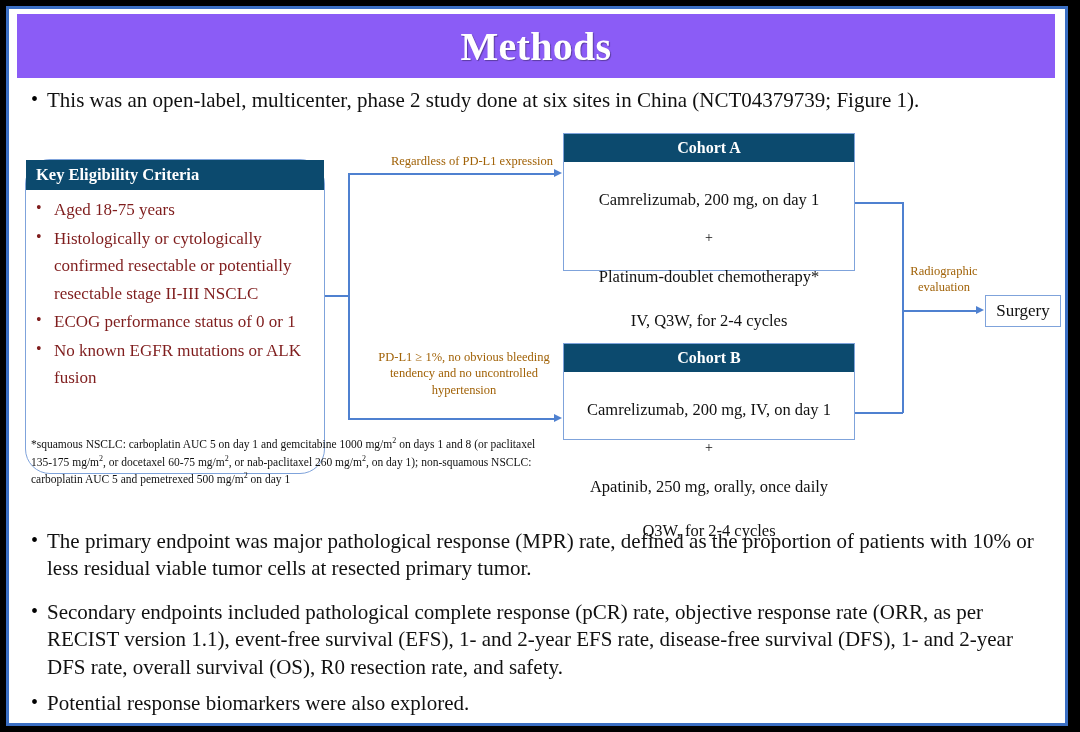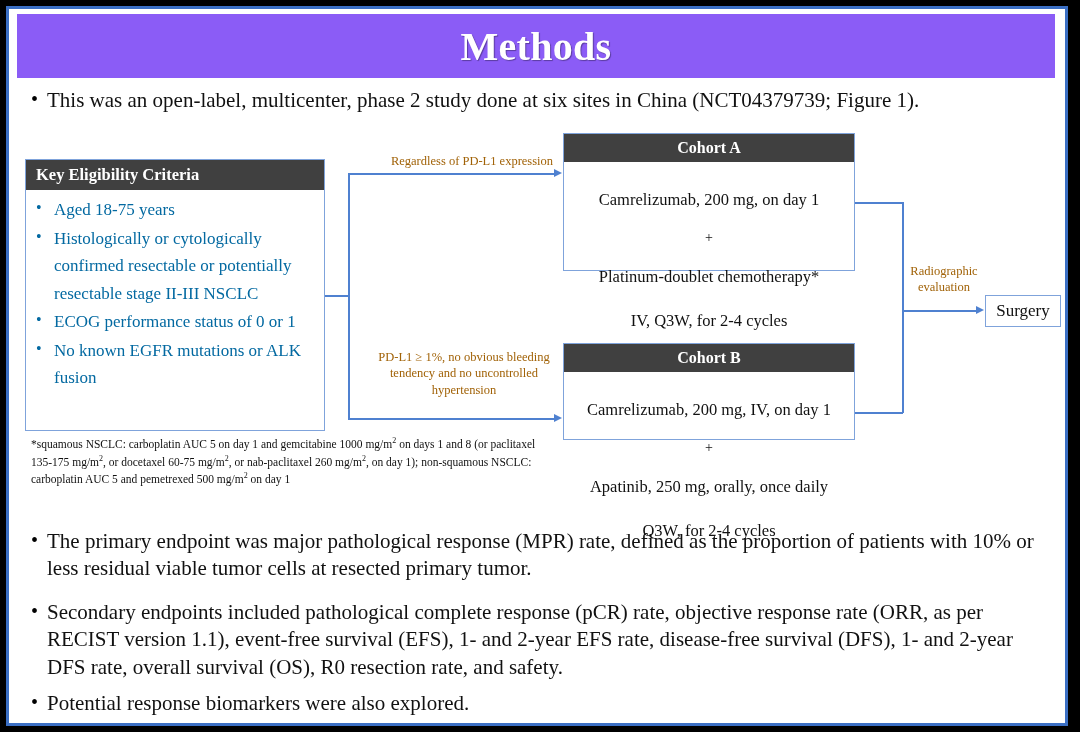--- a/index.html
+++ b/index.html
@@ -81,46 +81,46 @@
   }
 
   
   .fbox {
     position: absolute;
     border: 1.5px solid #7FA3DB;
     background: #ffffff;
     box-sizing: border-box;
   }
   .fbox-head {
-    background: #404040;
+    background: #0c4a6e;
     color: #ffffff;
     font-weight: bold;
     font-size: 16px;
     text-align: center;
     padding: 5px 0 5px 0;
     box-sizing: border-box;
   }
   .fbox-head.left-align {
     text-align: left;
     padding-left: 10px;
     font-size: 16.5px;
   }
   .fbox-body {
     padding: 6px 8px 6px 8px;
   }
 
   
-  .box-elig { left: 8px; top: 34px; width: 300px; height: 272px; }
+  .box-elig { left: 8px; top: 34px; width: 300px; height: 315px; border-radius: 25px; }
   .elig-list { list-style: none; margin: 0; padding: 6px 4px 0 6px; }
   .elig-list li {
     position: relative;
     padding-left: 22px;
     font-size: 17px;
     line-height: 1.62;
-    color: #0369a1;
+    color: #7f1d1d;
     margin-bottom: 1px;
   }
   .elig-list li::before {
     content: "\2022";
     position: absolute;
     left: 4px;
     top: -1px;
     font-size: 16px;
   }
 

